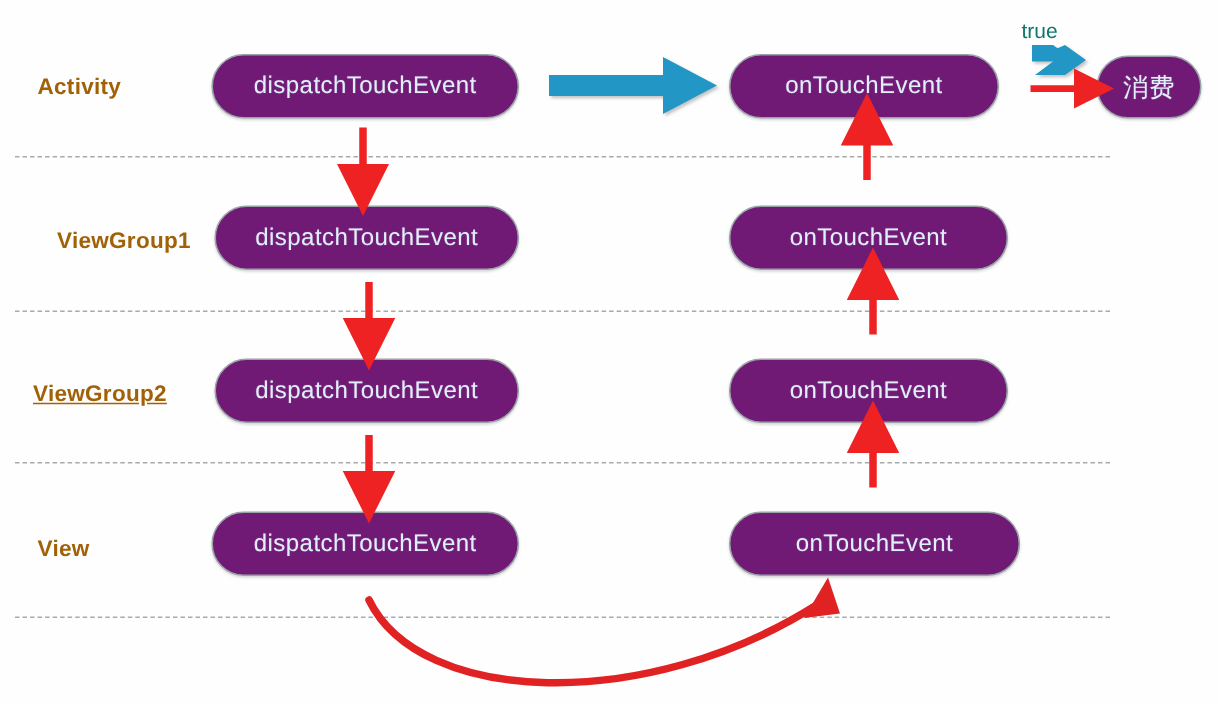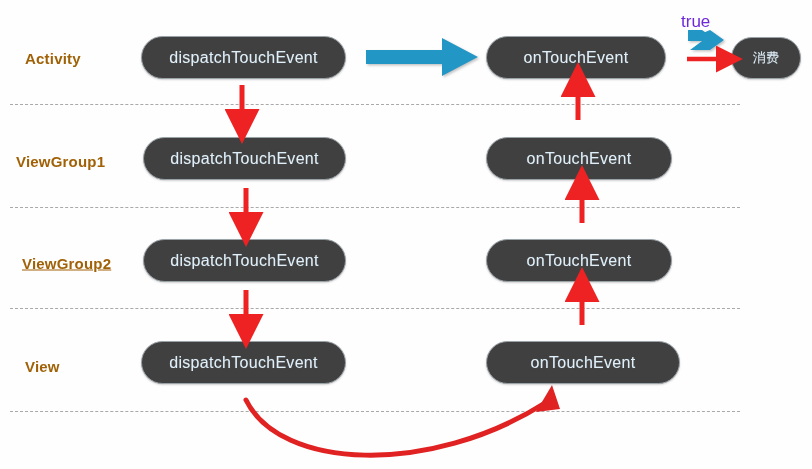--- a/index.html
+++ b/index.html
@@ -20,66 +20,66 @@
     color: #a16207;
     font-size: 15px;
     font-weight: 700;
     letter-spacing: 0.2px;
     white-space: nowrap;
     transform: translateY(-50%);
   }
   .pill {
     position: absolute;
     box-sizing: border-box;
-    background: #404040;
+    background: #701a75;
     border: 1.5px solid #9aa3a8;
     border-radius: 999px;
     color: #dff0fb;
     font-size: 16px;
     display: flex;
     align-items: center;
     justify-content: center;
     letter-spacing: 0.3px;
     box-shadow: 0 1px 2px rgba(0,0,0,0.18);
     text-shadow: 0 0 1px rgba(255,255,255,0.25);
   }
-  .pill.cjk { font-size: 13px; }
+  .pill.cjk { font-size: 17px; }
   .dashline {
     position: absolute;
     height: 0;
     border-top: 1.5px dashed #a9a9a9;
   }
   .svg-layer {
     position: absolute;
     left: 0;
     top: 0;
     width: 812px;
     height: 469px;
     pointer-events: none;
   }
   .true-label {
     position: absolute;
-    color: #6d28d9;
-    font-size: 17px;
+    color: #0f766e;
+    font-size: 14px;
     font-weight: 400;
     white-space: nowrap;
   }
 </style>
 </head>
 <body>
 
 <div id="stage">
 
   <div class="dashline" style="left:10px; top:104px; width:730px;"></div>
   <div class="dashline" style="left:10px; top:207px; width:730px;"></div>
   <div class="dashline" style="left:10px; top:308px; width:730px;"></div>
   <div class="dashline" style="left:10px; top:411px; width:730px;"></div>
 
   <div class="row-label" style="left:25px; top:58px;">Activity</div>
-  <div class="row-label" style="left:16px; top:161px;">ViewGroup1</div>
+  <div class="row-label" style="left:38px; top:161px;">ViewGroup1</div>
   <div class="row-label" style="left:22px; top:263px;text-decoration:underline;">ViewGroup2</div>
   <div class="row-label" style="left:25px; top:366px;">View</div>
 
   <div class="pill" style="left:141px; top:36px;  width:205px; height:43px;">dispatchTouchEvent</div>
   <div class="pill" style="left:143px; top:137px; width:203px; height:43px;">dispatchTouchEvent</div>
   <div class="pill" style="left:143px; top:239px; width:203px; height:43px;">dispatchTouchEvent</div>
   <div class="pill" style="left:141px; top:341px; width:205px; height:43px;">dispatchTouchEvent</div>
 
   <div class="pill" style="left:486px; top:36px;  width:180px; height:43px;">onTouchEvent</div>
   <div class="pill" style="left:486px; top:137px; width:186px; height:43px;">onTouchEvent</div>

